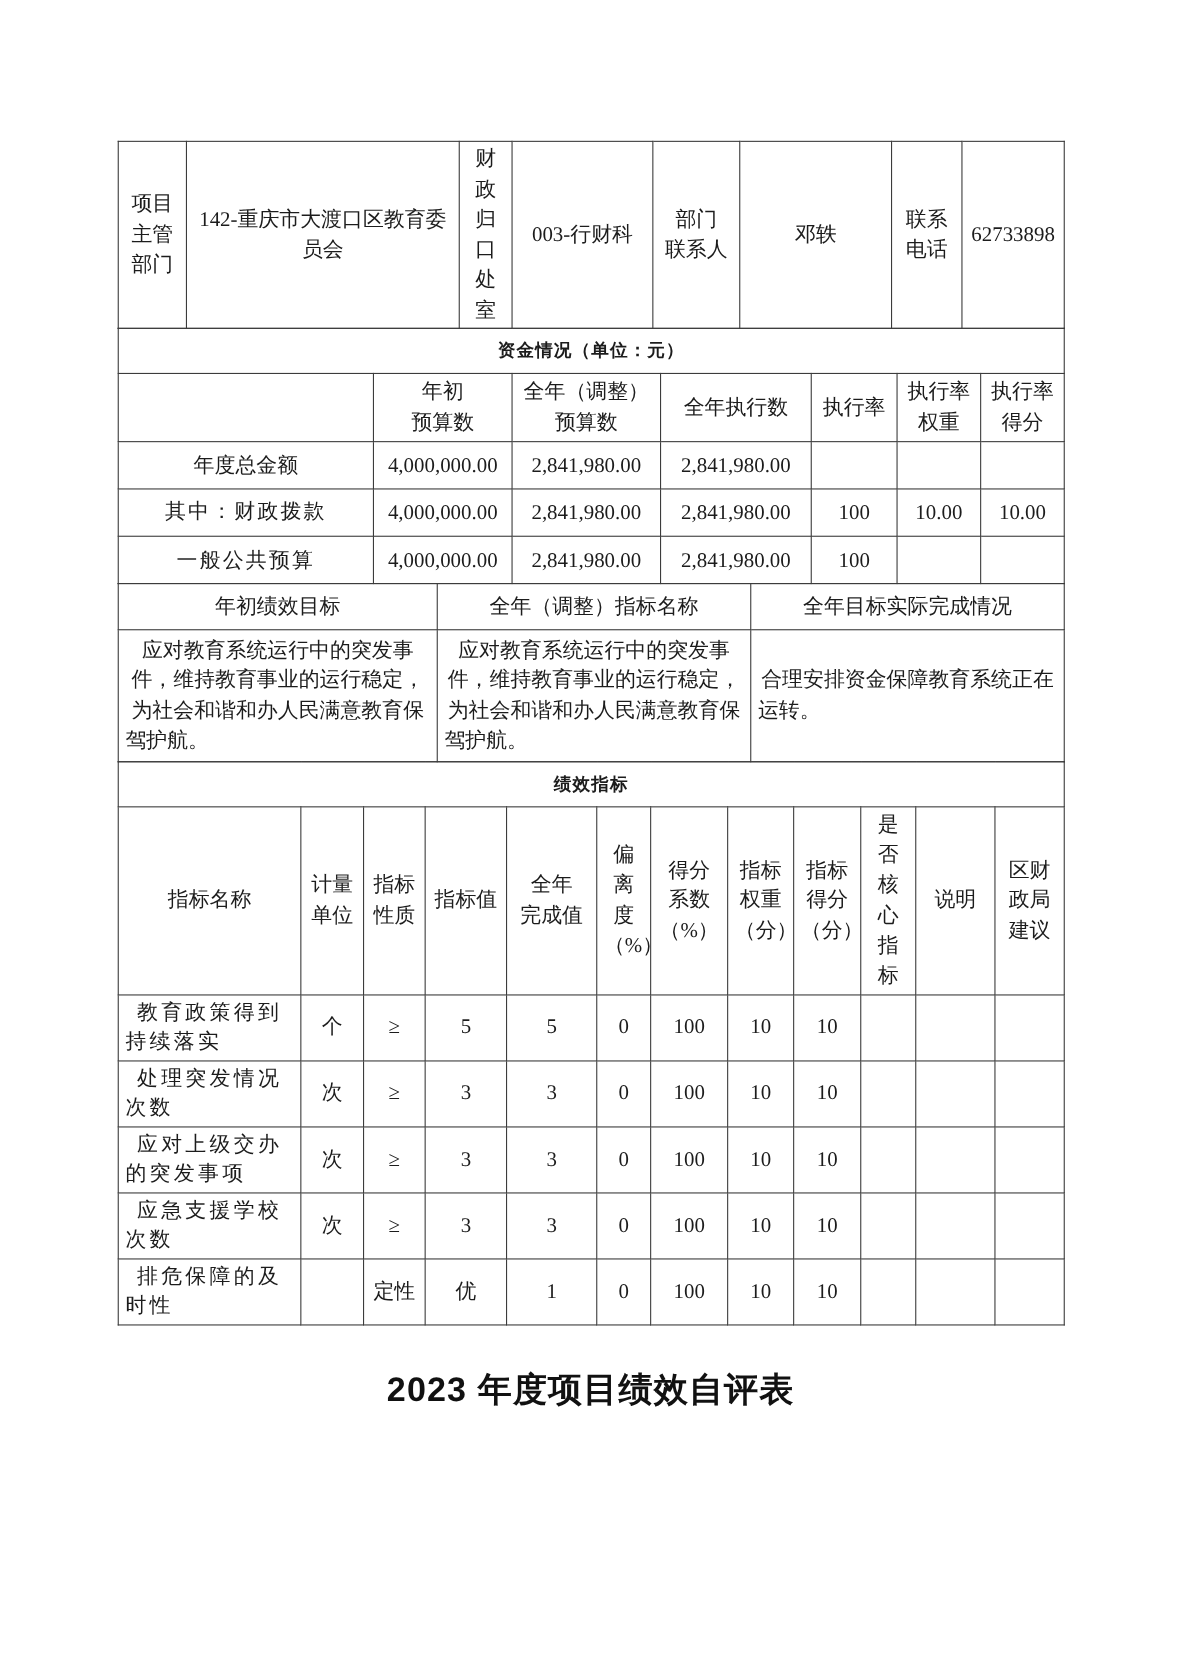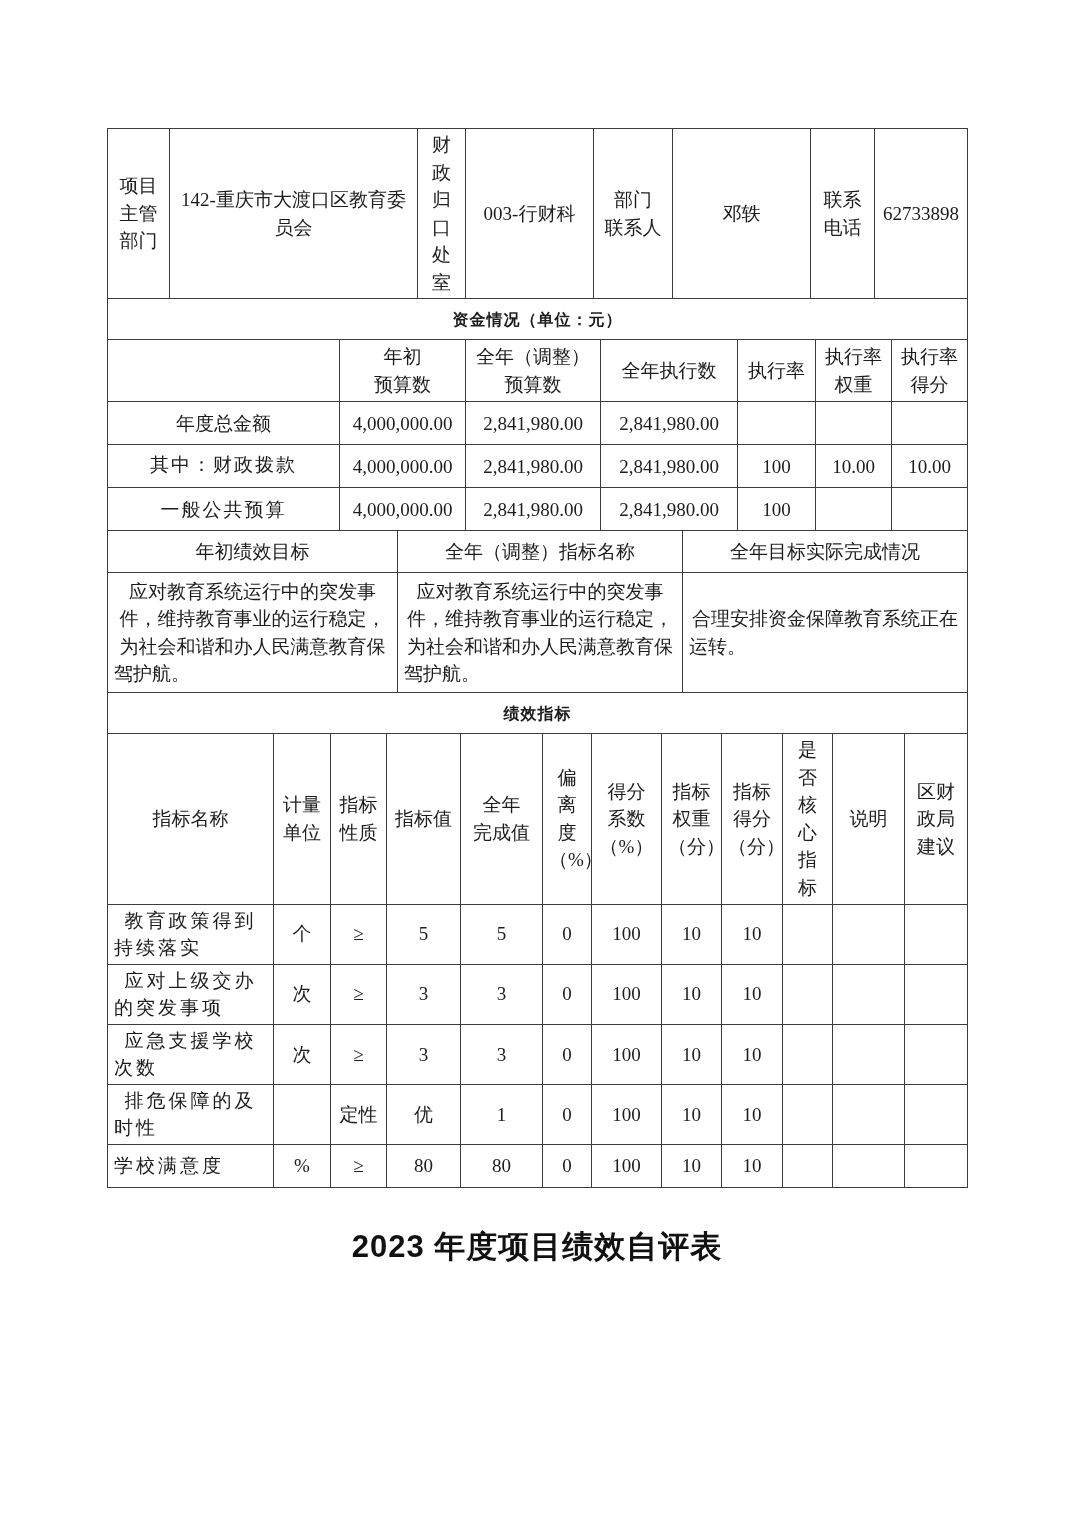--- a/index.html
+++ b/index.html
@@ -245,20 +245,34 @@
           <td>5</td>
           <td>0</td>
           <td>100</td>
           <td>10</td>
           <td>10</td>
           <td></td>
           <td></td>
           <td></td>
         </tr>
 
+        <tr class="ind-row">
+          <td class="ind-name">处理突发情况次数</td>
+          <td>次</td>
+          <td>≥</td>
+          <td>3</td>
+          <td>3</td>
+          <td>0</td>
+          <td>100</td>
+          <td>10</td>
+          <td>10</td>
+          <td></td>
+          <td></td>
+          <td></td>
+        </tr>
 
         <tr class="ind-row">
           <td class="ind-name">应对上级交办的突发事项</td>
           <td>次</td>
           <td>≥</td>
           <td>3</td>
           <td>3</td>
           <td>0</td>
           <td>100</td>
           <td>10</td>
@@ -294,32 +308,18 @@
           <td>100</td>
           <td>10</td>
           <td>10</td>
           <td></td>
           <td></td>
           <td></td>
         </tr>
 
 
 
-        <tr class="ind-row">
-          <td class="ind-name">学校满意度</td>
-          <td>%</td>
-          <td>≥</td>
-          <td>80</td>
-          <td>80</td>
-          <td>0</td>
-          <td>100</td>
-          <td>10</td>
-          <td>10</td>
-          <td></td>
-          <td></td>
-          <td></td>
-        </tr>
       </tbody>
   </table>
 
   <h1 class="doc-title">2023 年度项目绩效自评表</h1>
 
 </div>
 
 </body></html>

